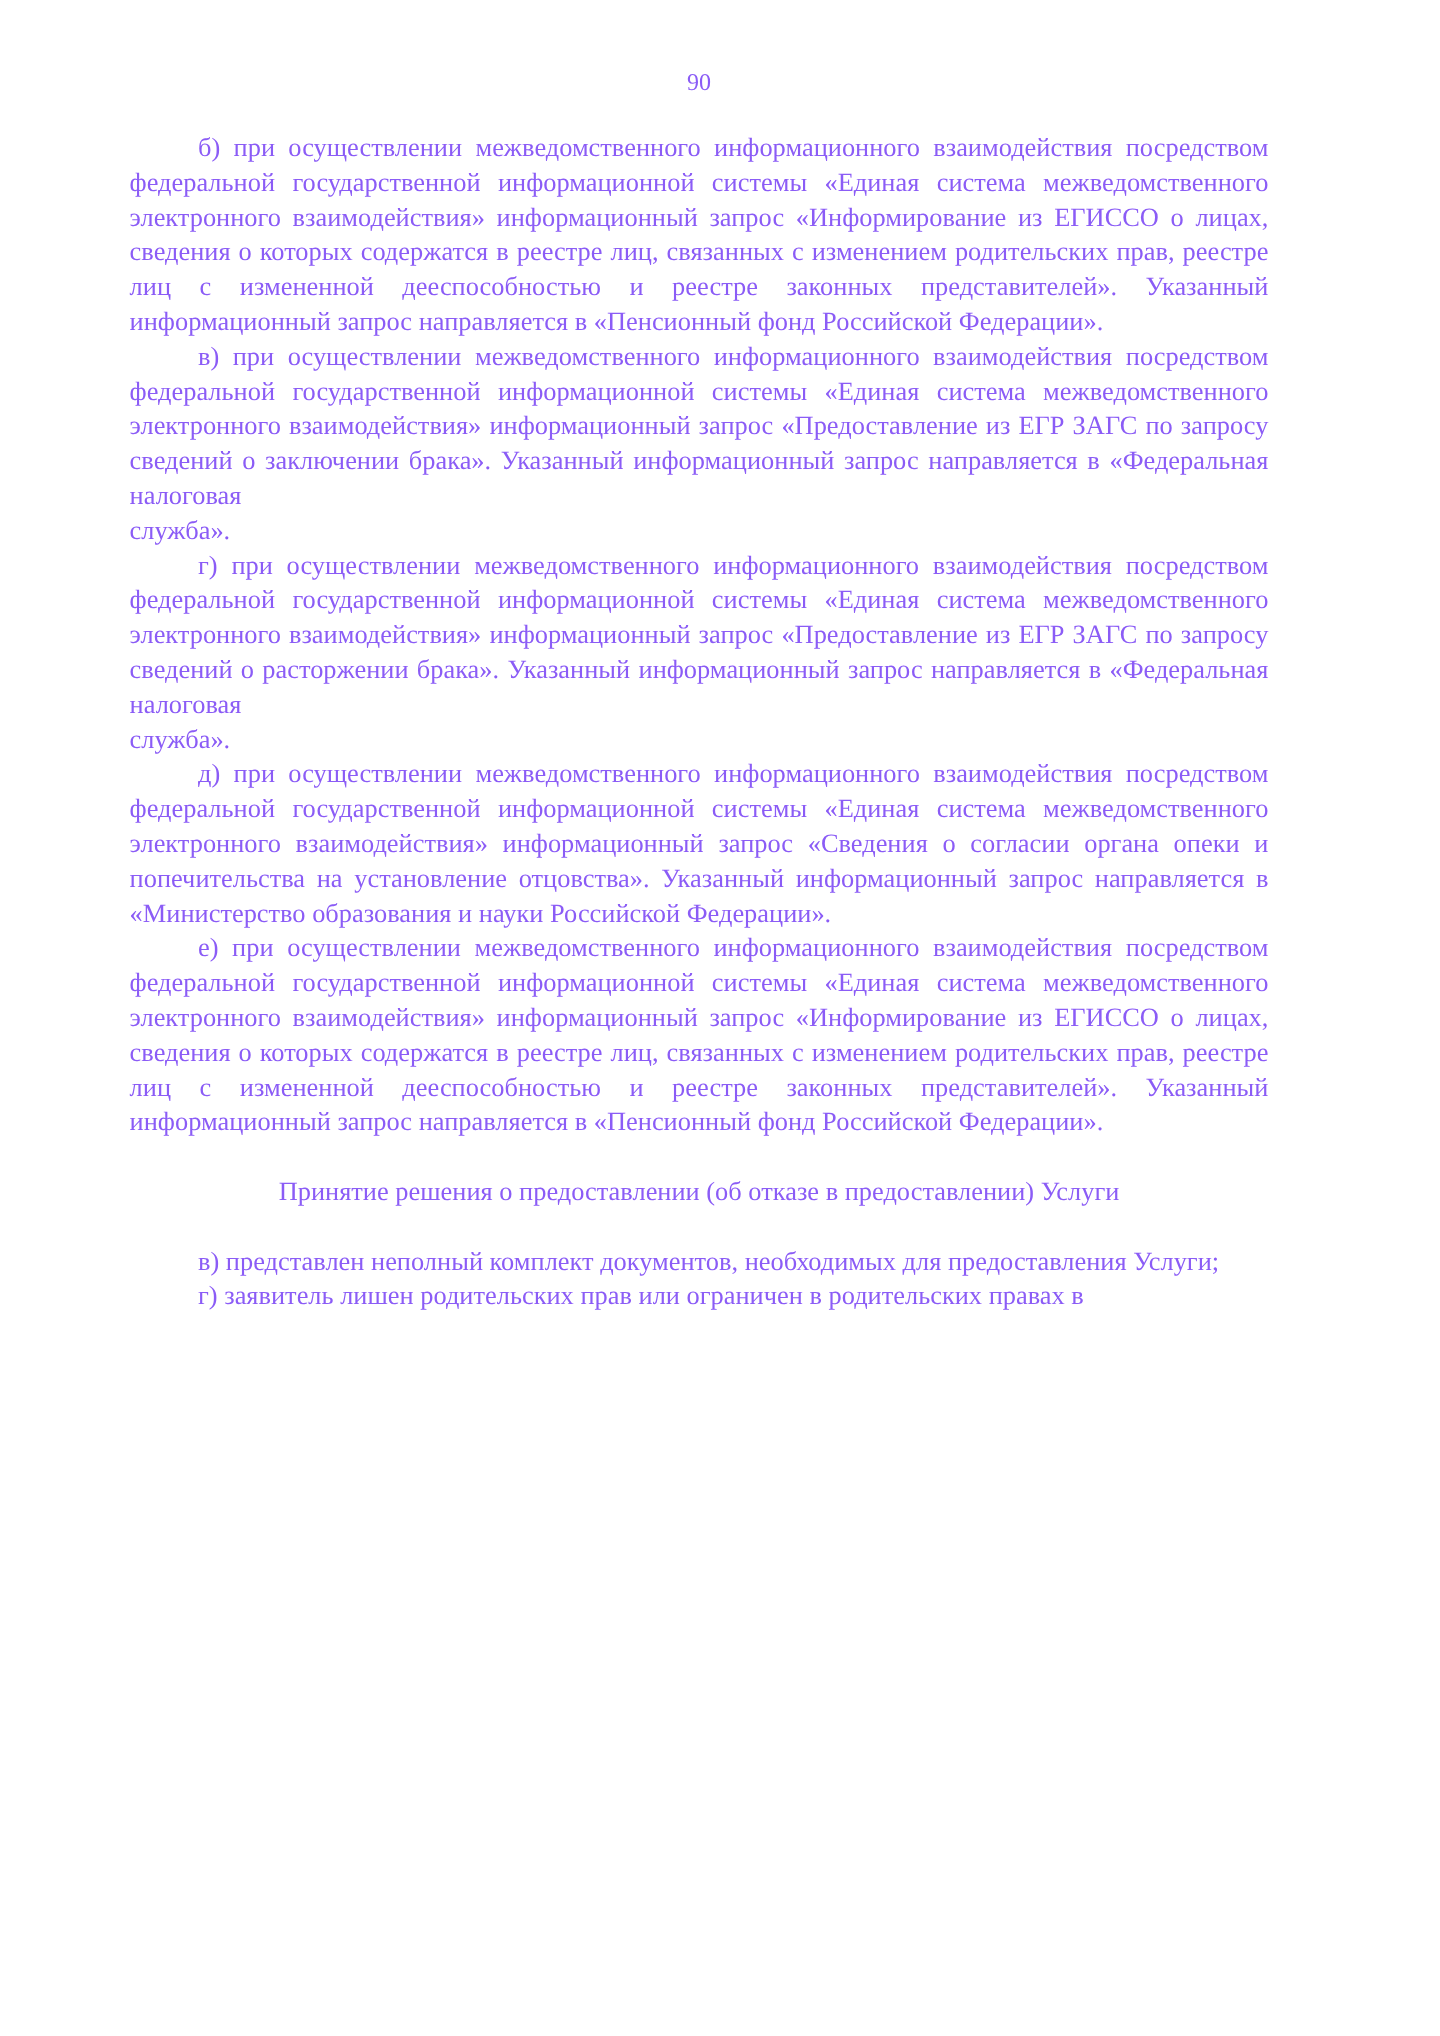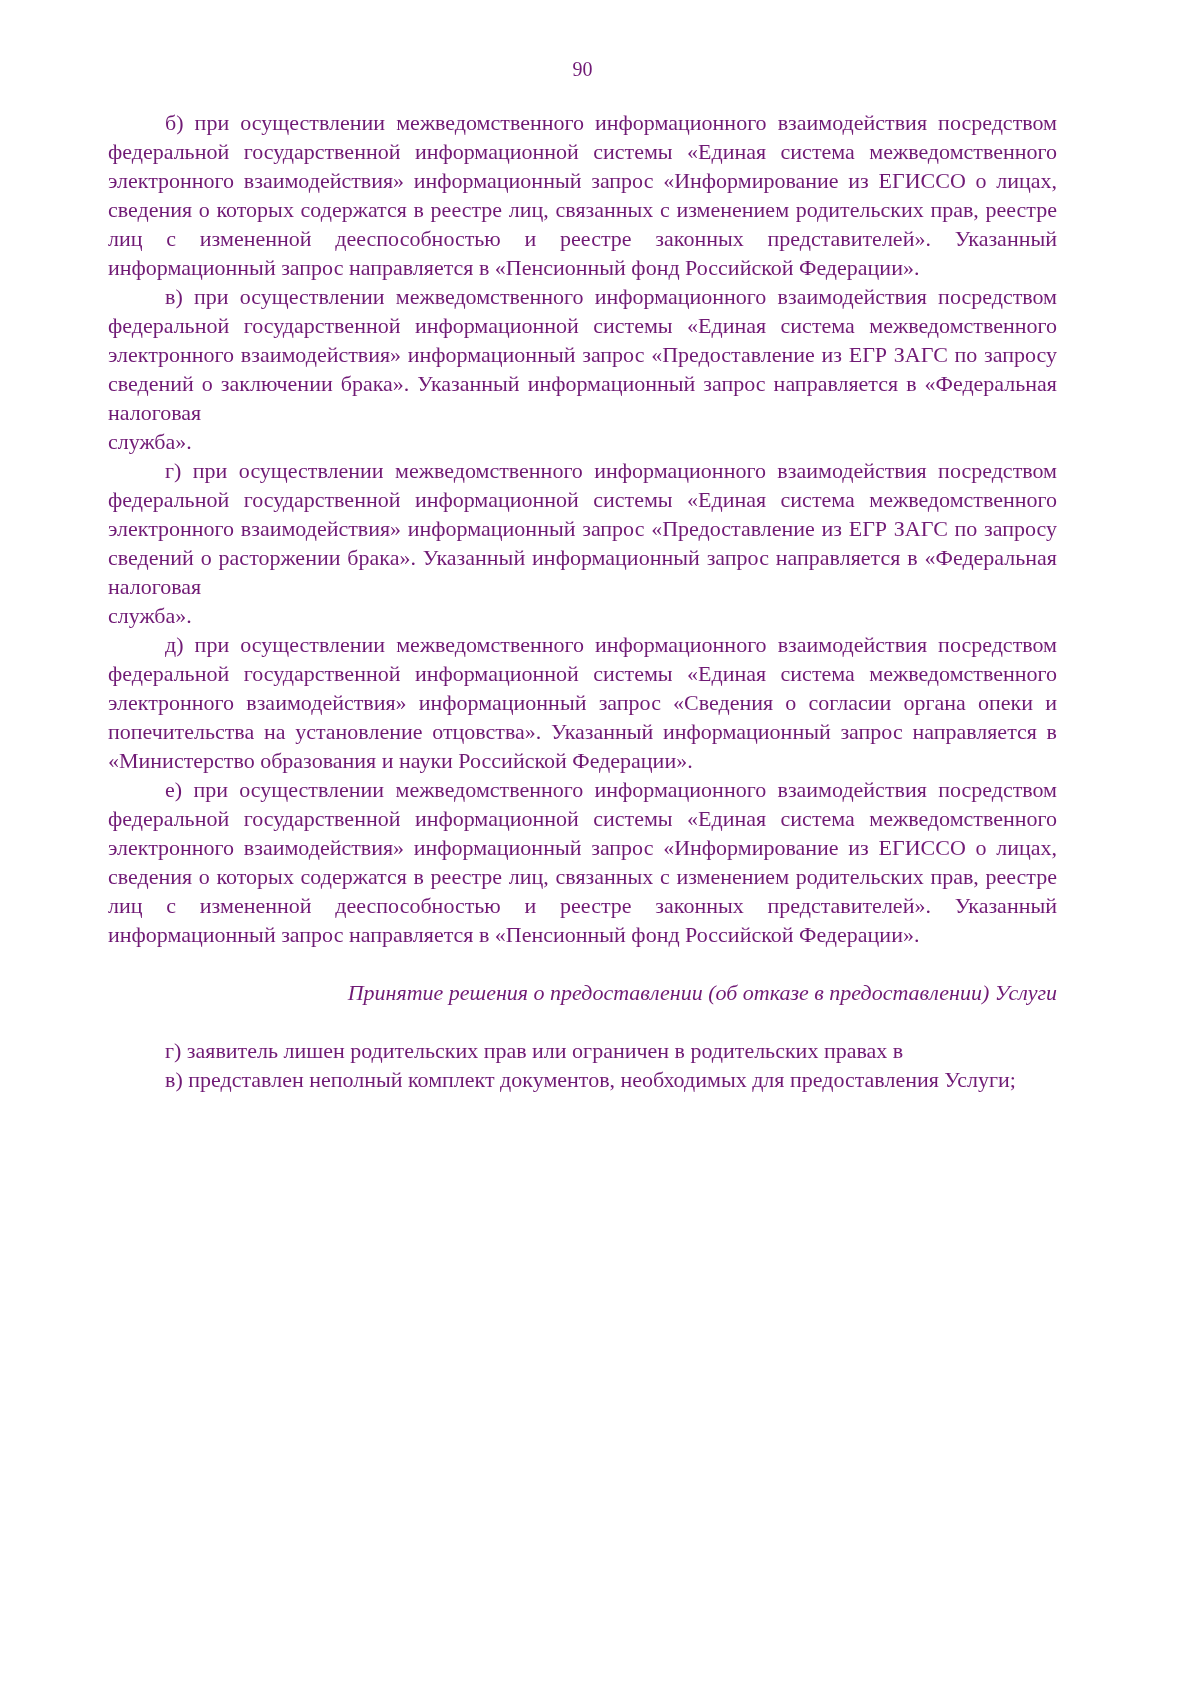--- a/index.html
+++ b/index.html
@@ -6,43 +6,42 @@
     margin: 0;
     padding: 0;
     background: #ffffff;
   }
   .page {
     position: relative;
     width: 1200px;
     min-height: 1697px;
     box-sizing: border-box;
     background: #ffffff;
-    color: #701a75;
+    color: #8b5cf6;
     font-family: "Liberation Serif", "DejaVu Serif", serif;
     font-size: 22px;
     line-height: 29px;
     padding: 55px 143px 60px 108px;
   }
   .page-number {
     text-align: center;
     text-indent: 0;
     margin: 0 0 24px 0;
     font-size: 20px;
   }
   p.para {
     margin: 0;
     text-align: justify;
     text-indent: 57px;
     white-space: pre-line;
   }
   p.heading {
     margin: 29px 0 29px 0;
-    text-align: right;
+    text-align: center;
     text-indent: 0;
-    font-style: italic;
   }
 </style>
 </head>
 <body>
 
 <div class="page">
 
   <div class="page-number">90</div>
 
   <p class="para">б) при осуществлении межведомственного информационного взаимодействия посредством федеральной государственной информационной системы «Единая система межведомственного электронного взаимодействия» информационный запрос «Информирование из ЕГИССО о лицах, сведения о которых содержатся в реестре лиц, связанных с изменением родительских прав, реестре лиц с измененной дееспособностью и реестре законных представителей». Указанный информационный запрос направляется в «Пенсионный фонд Российской Федерации».</p>
@@ -55,17 +54,17 @@
 
   <p class="para">д) при осуществлении межведомственного информационного взаимодействия посредством федеральной государственной информационной системы «Единая система межведомственного электронного взаимодействия» информационный запрос «Сведения о согласии органа опеки и попечительства на установление отцовства». Указанный информационный запрос направляется в «Министерство образования и науки Российской Федерации».</p>
 
   <p class="para">е) при осуществлении межведомственного информационного взаимодействия посредством федеральной государственной информационной системы «Единая система межведомственного электронного взаимодействия» информационный запрос «Информирование из ЕГИССО о лицах, сведения о которых содержатся в реестре лиц, связанных с изменением родительских прав, реестре лиц с измененной дееспособностью и реестре законных представителей». Указанный информационный запрос направляется в «Пенсионный фонд Российской Федерации».</p>
 
   <p class="heading">Принятие решения о предоставлении (об отказе в предоставлении) Услуги</p>
 
 
 
 
+  <p class="para">в) представлен неполный комплект документов, необходимых для предоставления Услуги;</p>
+
   <p class="para">г) заявитель лишен родительских прав или ограничен в родительских правах в</p>
-
-  <p class="para">в) представлен неполный комплект документов, необходимых для предоставления Услуги;</p>
 
 </div>
 
 </body></html>

